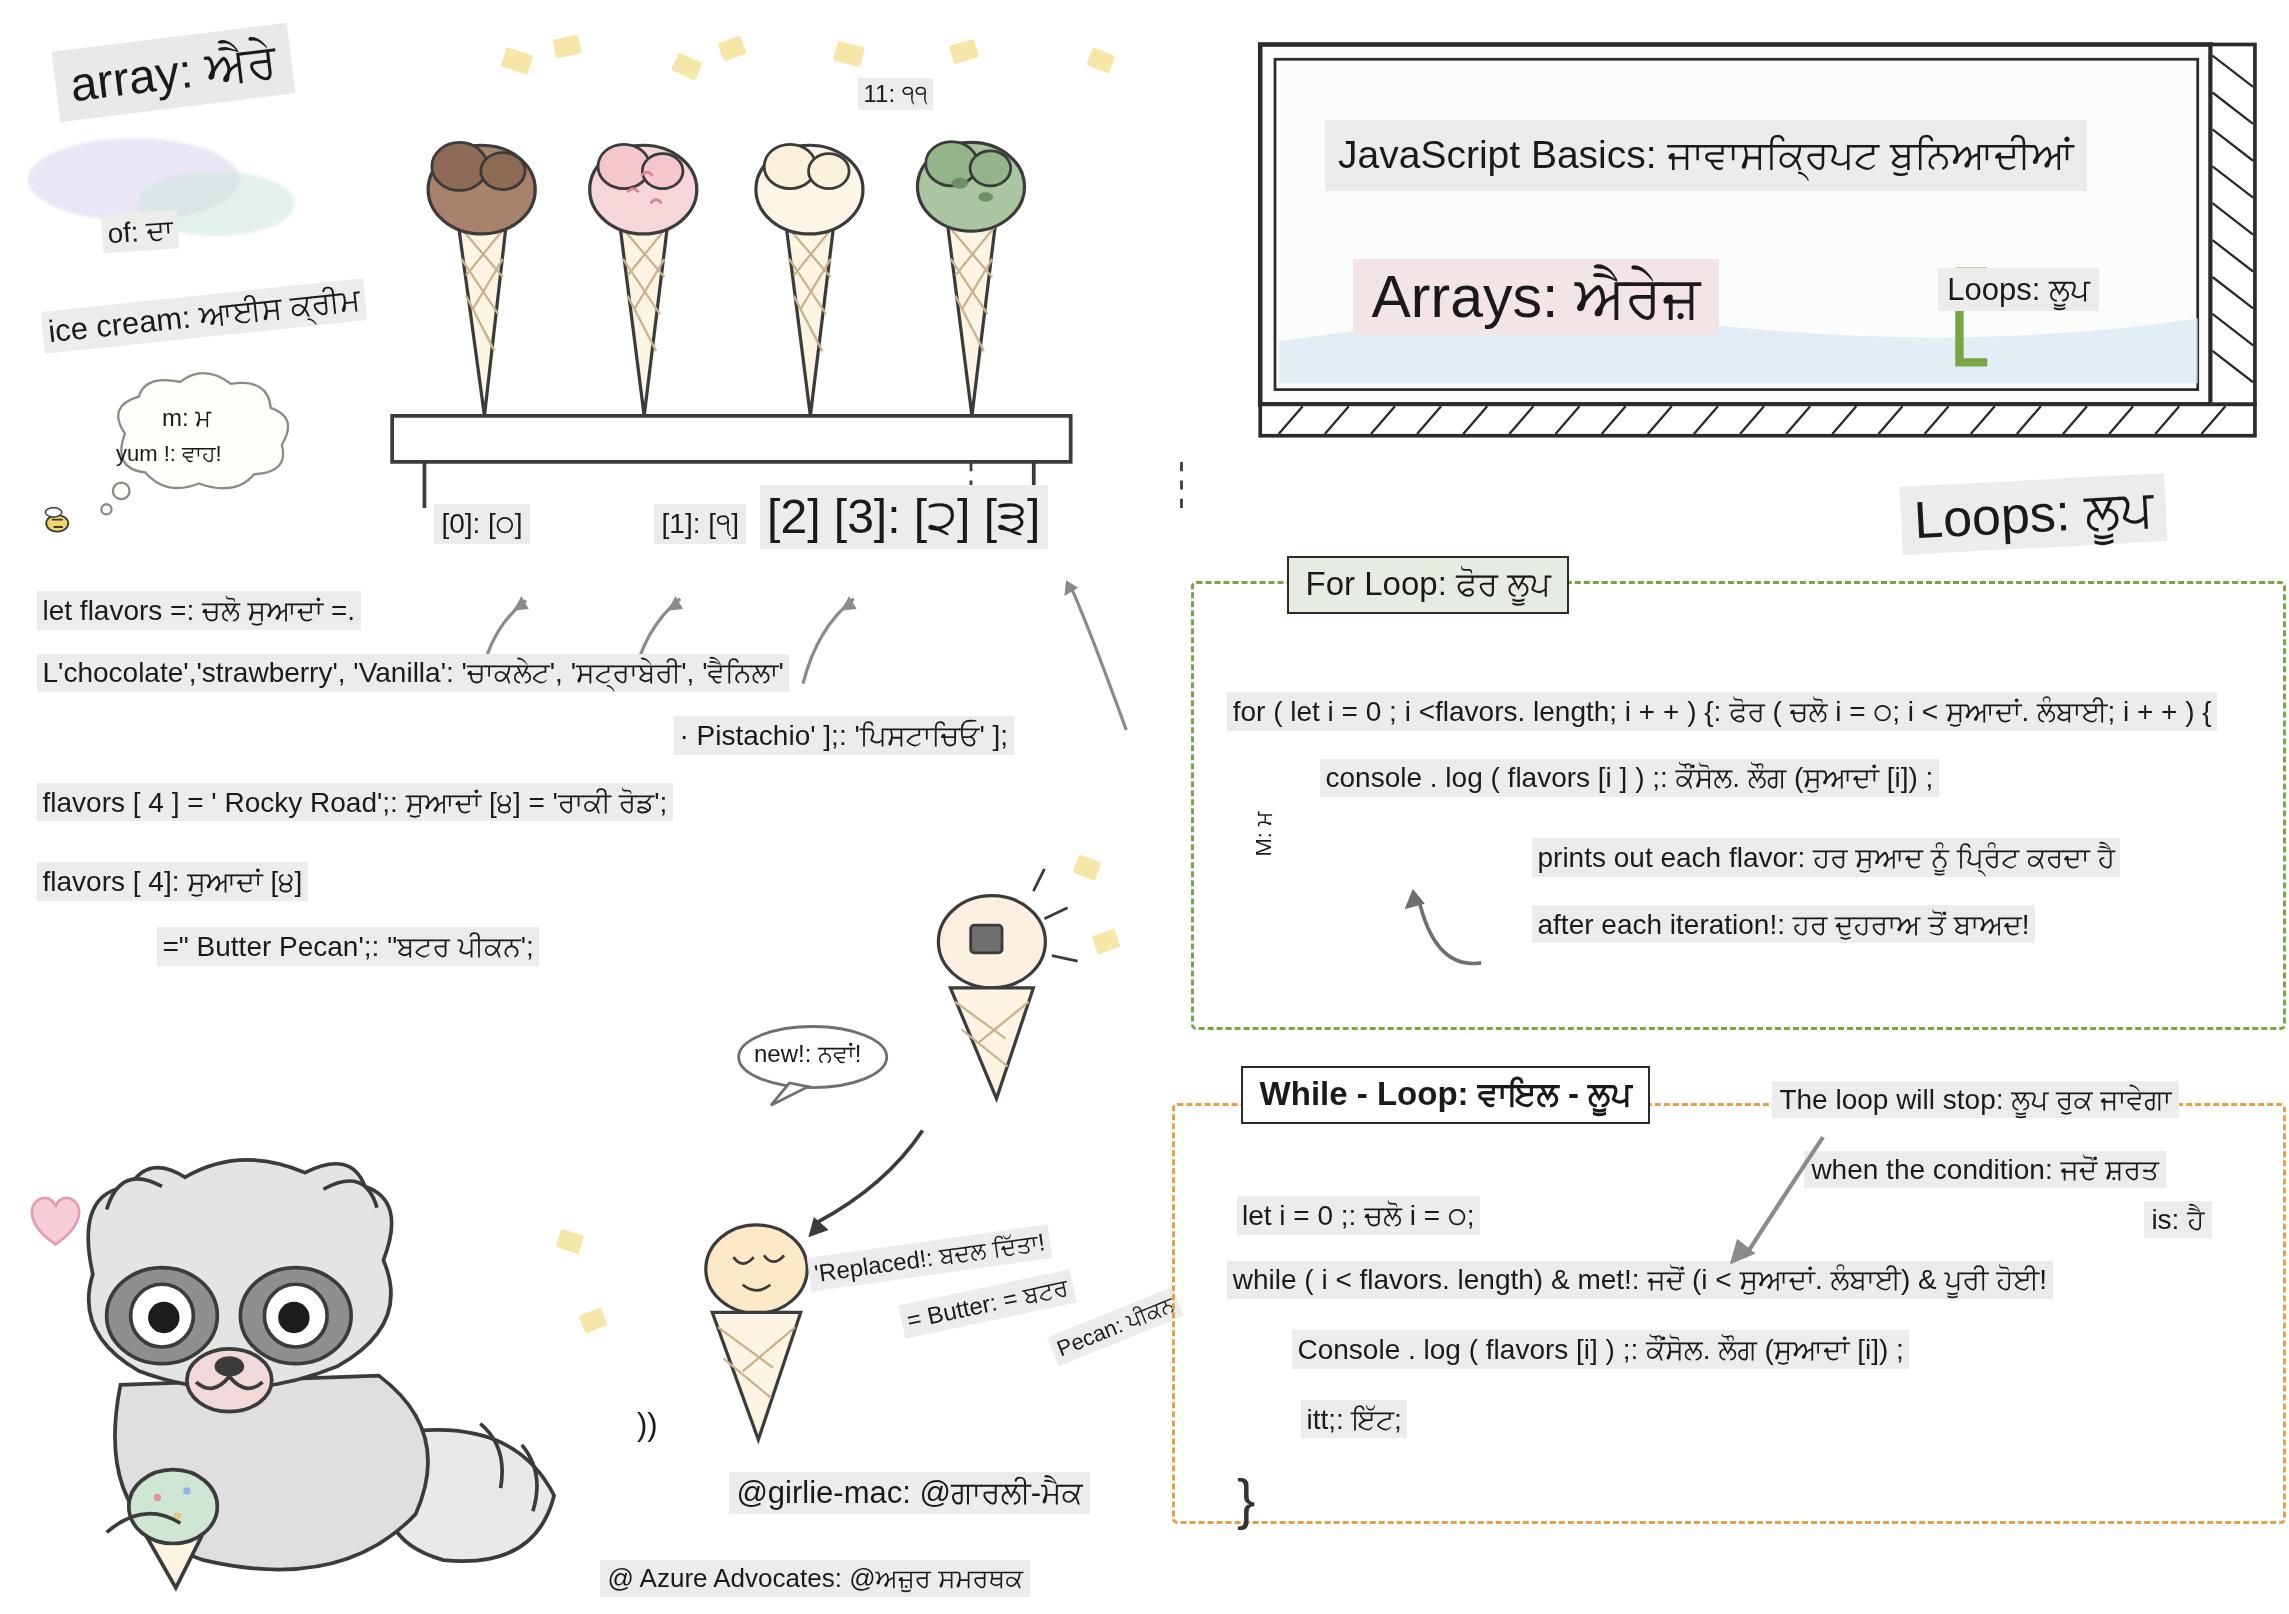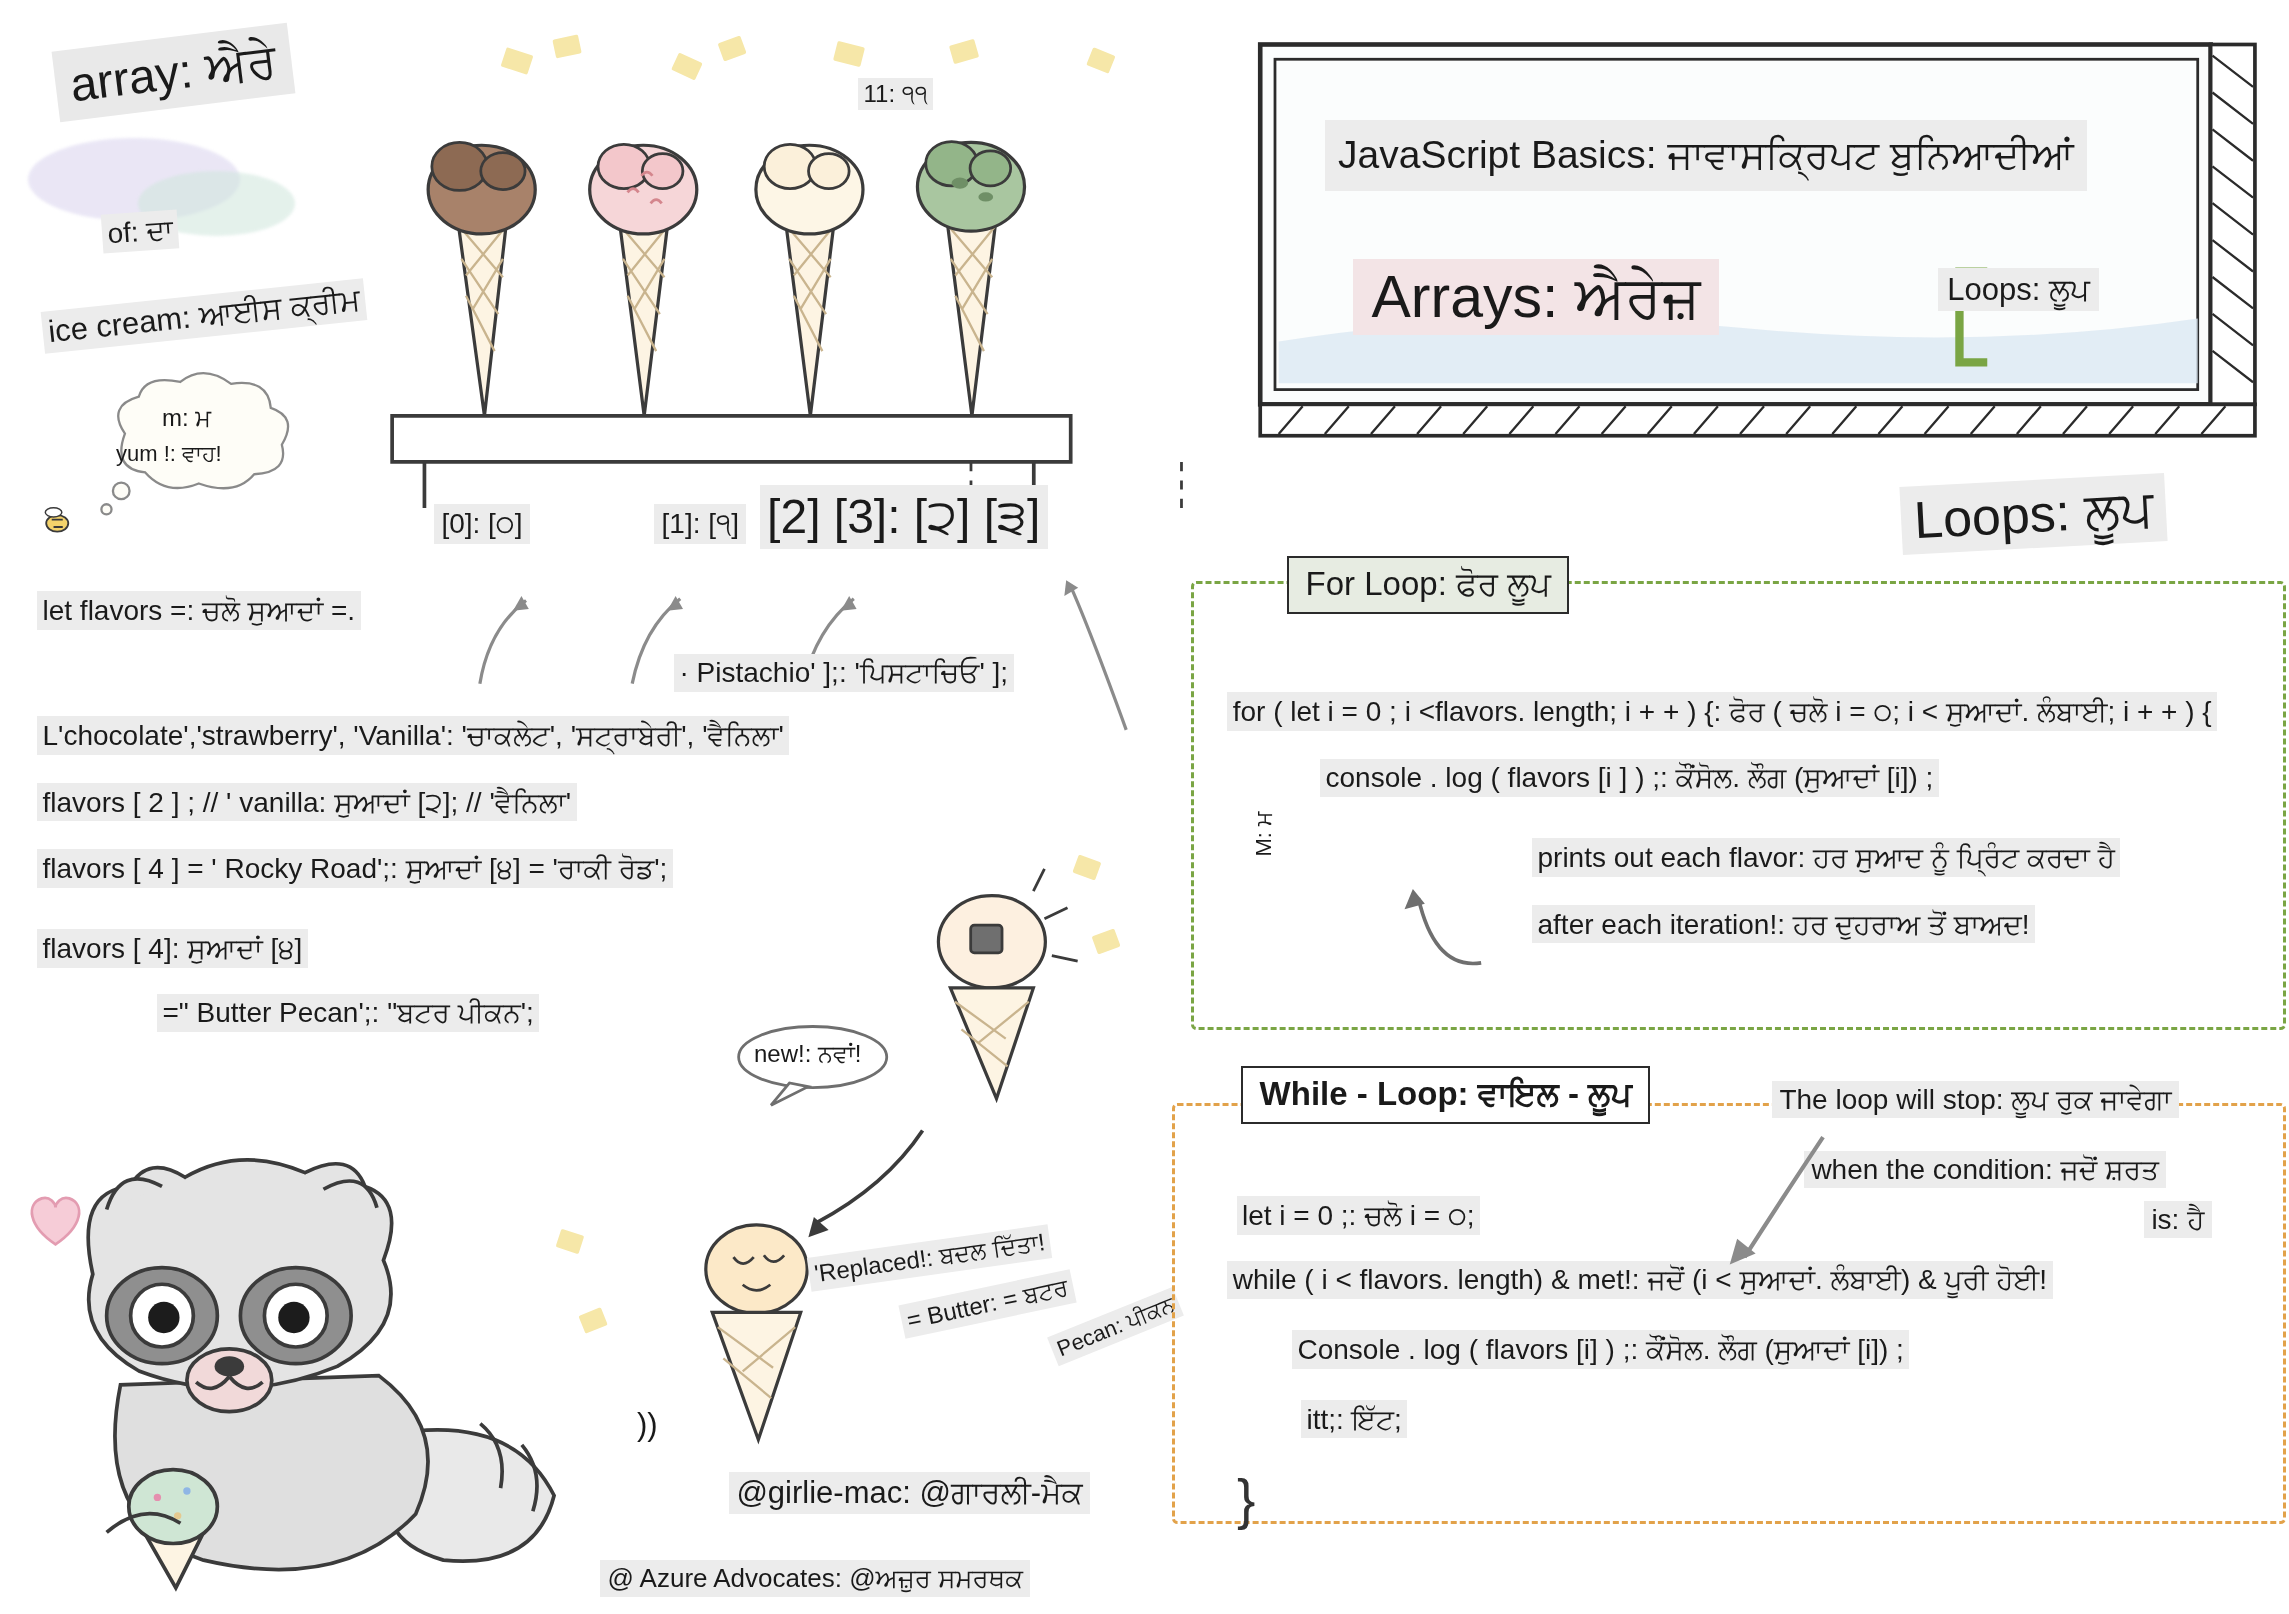--- a/index.html
+++ b/index.html
@@ -187,23 +187,22 @@
     <path d="M292 55 l8 14 l-17 2 z" fill="#8b8b8b"></path>
     <path d="M430 150 q15 -60 55 -92" stroke="#8b8b8b" stroke-width="3.5" fill="none"></path>
     <path d="M480 55 l8 14 l-17 2 z" fill="#8b8b8b"></path>
     <path d="M780 200 q-40 -110 -60 -155" stroke="#8b8b8b" stroke-width="3.5" fill="none"></path>
     <path d="M715 38 l13 8 l-15 9 z" fill="#8b8b8b"></path>
   </svg>
 </div>
 
 <div class="abs" id="left-code">
   <div class="line"><span class="hl code">let flavors =: ਚਲੋ ਸੁਆਦਾਂ =.</span></div>
+  <div class="line"><span class="hl code">L'chocolate','strawberry', 'Vanilla': 'ਚਾਕਲੇਟ', 'ਸਟ੍ਰਾਬੇਰੀ', 'ਵੈਨਿਲਾ'</span></div>
   <div class="line" style="margin-left:637px;"><span class="hl code">· Pistachio' ];: 'ਪਿਸਟਾਚਿਓ' ];</span></div>
-  <div class="line"><span class="hl code">L'chocolate','strawberry', 'Vanilla': 'ਚਾਕਲੇਟ', 'ਸਟ੍ਰਾਬੇਰੀ', 'ਵੈਨਿਲਾ'</span></div>
-  <div class="line" style="margin-top:28px;"><span class="hl code">flavors [ 2 ] ; // ' vanilla: ਸੁਆਦਾਂ [੨]; // 'ਵੈਨਿਲਾ'</span></div>
   <div class="line" style="margin-top:28px;"><span class="hl code">flavors [ 4 ] = ' Rocky Road';: ਸੁਆਦਾਂ [੪] = 'ਰਾਕੀ ਰੋਡ';</span></div>
   <div class="line" style="margin-top:41px;"><span class="hl code">flavors [ 4]: ਸੁਆਦਾਂ [੪]</span></div>
   <div class="line" style="margin-left:120px;margin-top:26px;"><span class="hl code">=" Butter Pecan';: "ਬਟਰ ਪੀਕਨ';</span></div>
 </div>
 
 <div class="abs" style="left:895px;top:868px;">
   <svg width="203" height="249" viewBox="0 0 220 270">
     <ellipse cx="105" cy="80" rx="58" ry="50" fill="#fdf0e0" stroke="#3b3b3b" stroke-width="3.5"></ellipse>
     <rect x="82" y="62" width="34" height="30" rx="4" fill="#6f6f6f" stroke="#3b3b3b" stroke-width="3"></rect>
     <path d="M60 130 L150 130 L110 250 Z" fill="#fdf4e3" stroke="#3b3b3b" stroke-width="3.5"></path>

